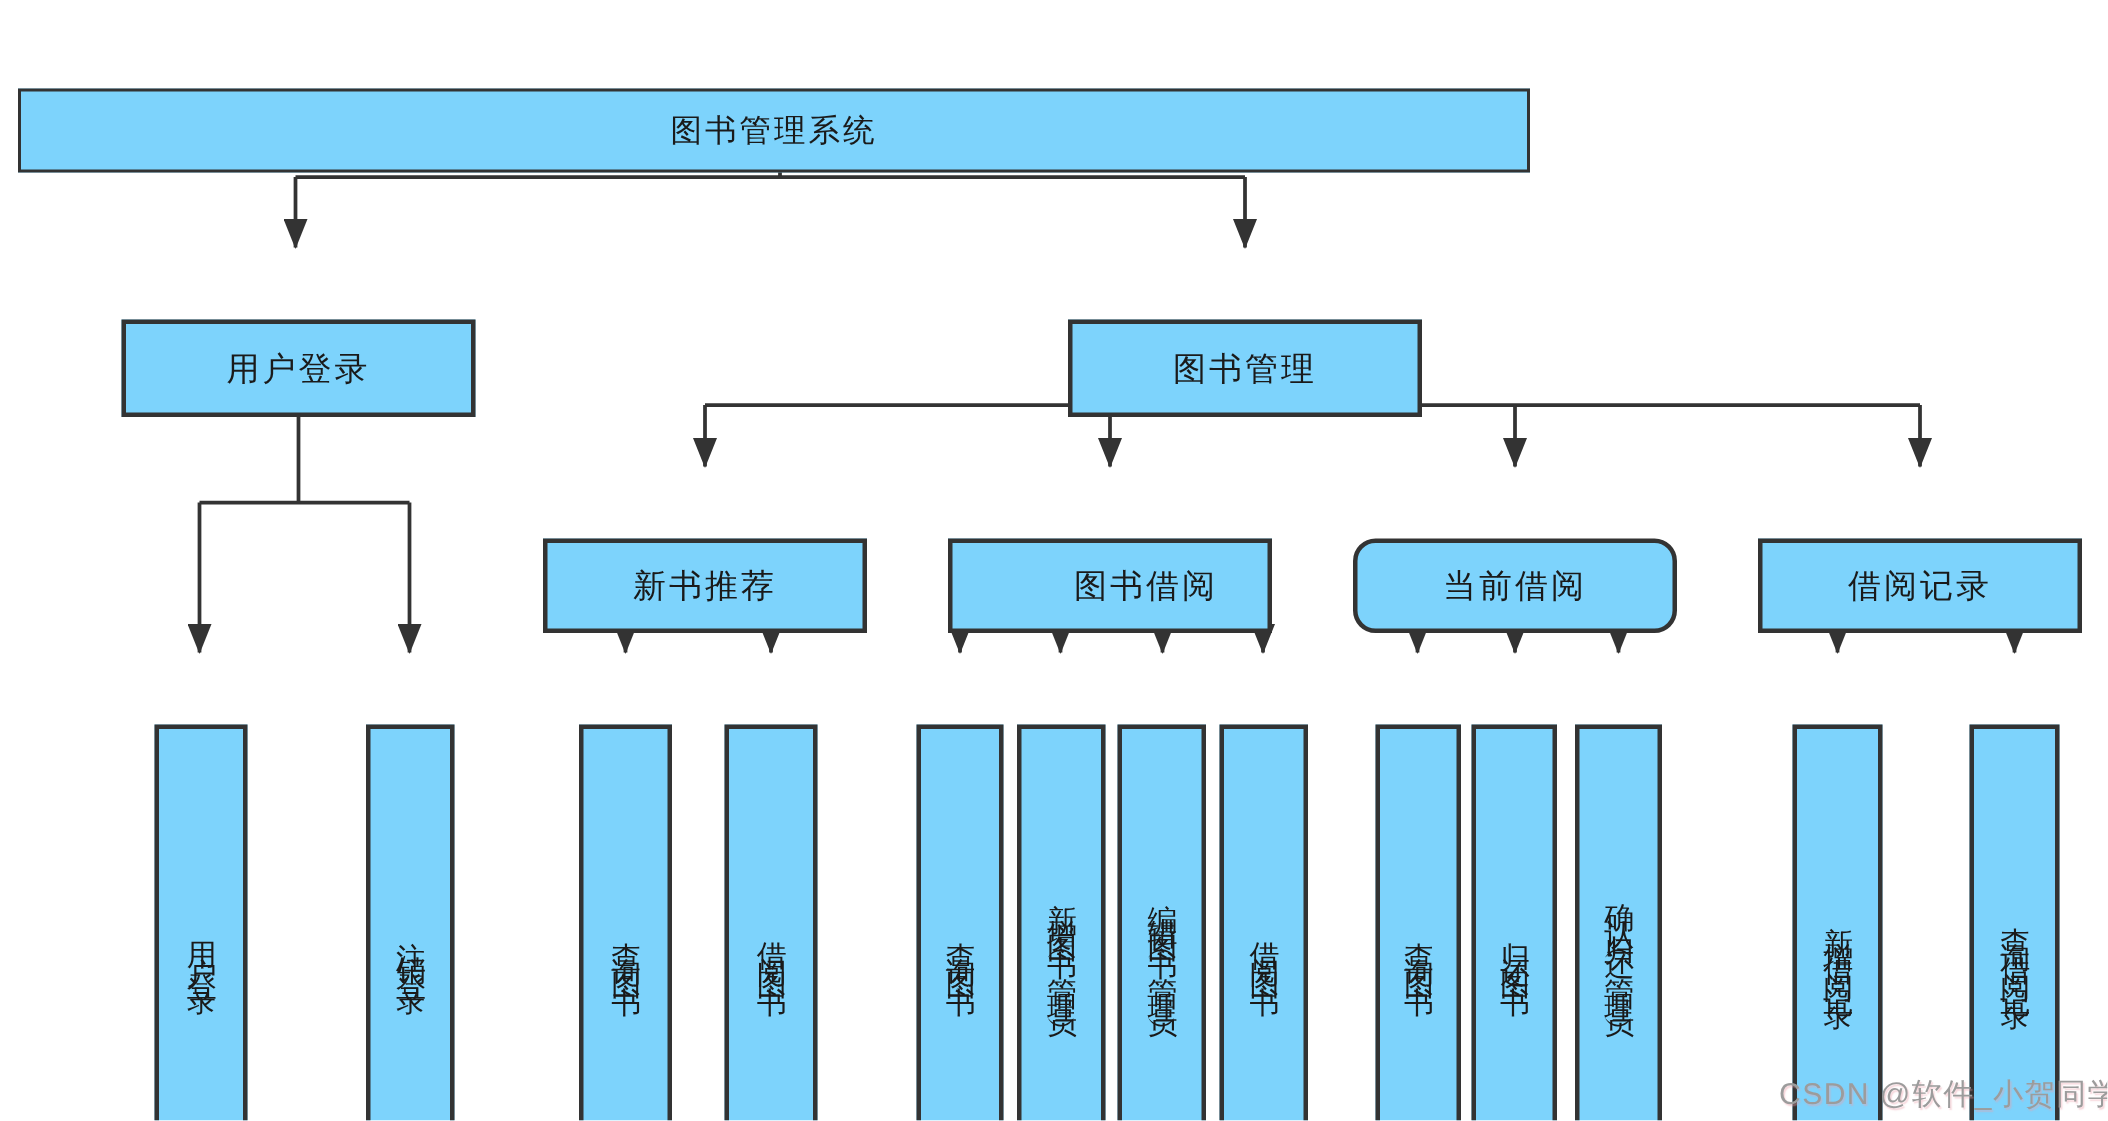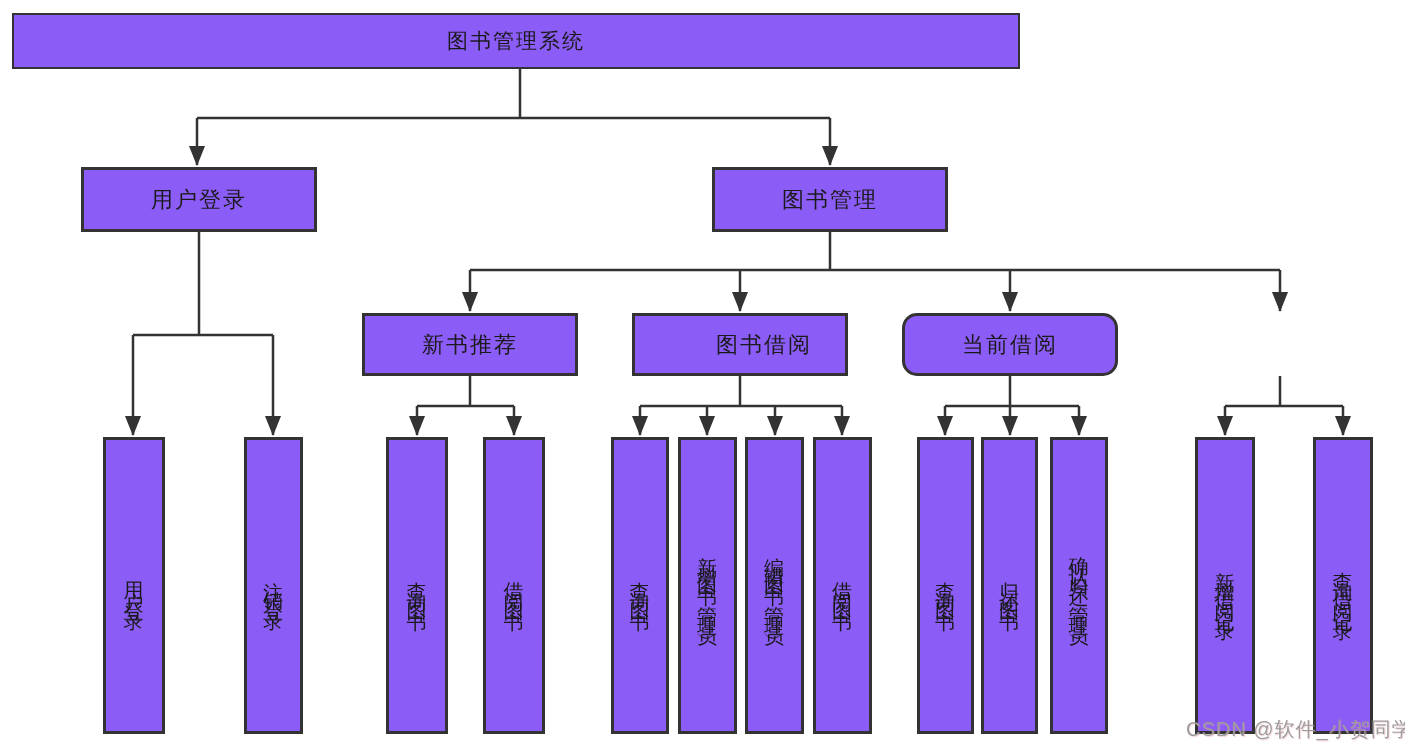--- a/index.html
+++ b/index.html
@@ -13,24 +13,25 @@
     position:relative;
     width:1405px;height:747px;
     background:var(--bg);
     overflow:hidden;
     font-family:"Liberation Sans","DejaVu Sans",sans-serif;
   }
   .connectors{position:absolute;left:0;top:0;width:1405px;height:747px;}
   .box{
     position:absolute;
     border:3px solid var(--line);
-    background:#8b5cf6;
+    background:#7dd3fc;
     box-sizing:border-box;
     display:flex;align-items:center;justify-content:center;
     color:var(--text);
+    margin-top:46px;
   }
   .hbox{font-size:22px;letter-spacing:2px;white-space:nowrap;}
   .rootbox{border-width:2px;font-size:21px;}
   .vbox{
     writing-mode:vertical-rl;
     text-orientation:mixed;
     font-size:20px;
     letter-spacing:10px;
     line-height:1;
     padding:4px 0;
@@ -95,20 +96,21 @@
   </svg>
 
   <div class="box hbox rootbox" style="left:12px;top:13px;width:1008px;height:56px;">图书管理系统</div>
 
   <div class="box hbox" style="left:81px;top:167px;width:236px;height:65px;">用户登录</div>
   <div class="box hbox" style="left:712px;top:167px;width:236px;height:65px;">图书管理</div>
 
   <div class="box hbox" style="left:362px;top:313px;width:216px;height:63px;">新书推荐</div>
   <div class="box hbox" style="left:632px;top:313px;width:216px;height:63px;padding-left:48px;">图书借阅</div>
   <div class="box hbox" style="left:902px;top:313px;width:216px;height:63px;border-radius:15px;">当前借阅</div>
+  <div class="box hbox" style="left:1172px;top:313px;width:216px;height:63px;">借阅记录</div>
 
   <div class="box vbox" style="left:103px;top:437px;width:62px;height:297px;">用户登录</div>
   <div class="box vbox" style="left:244px;top:437px;width:59px;height:297px;">注销登录</div>
 
   <div class="box vbox" style="left:386px;top:437px;width:62px;height:297px;">查询图书</div>
   <div class="box vbox" style="left:483px;top:437px;width:62px;height:297px;">借阅图书</div>
 
   <div class="box vbox" style="left:611px;top:437px;width:58px;height:297px;">查询图书</div>
   <div class="box vbox" style="left:678px;top:437px;width:59px;height:297px;">新增图书（管理员）</div>
   <div class="box vbox" style="left:745px;top:437px;width:59px;height:297px;">编辑图书（管理员）</div>

